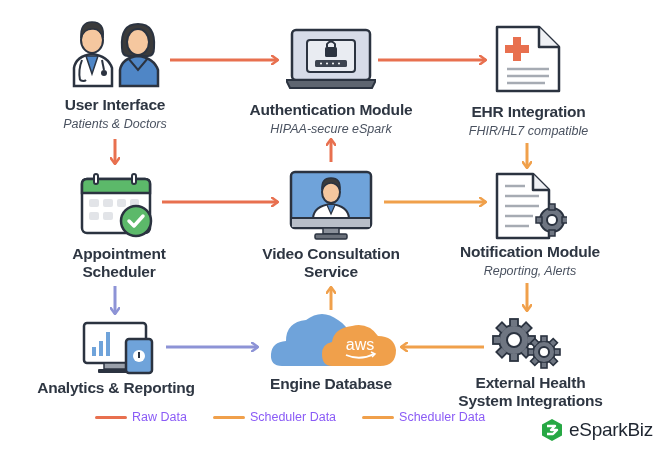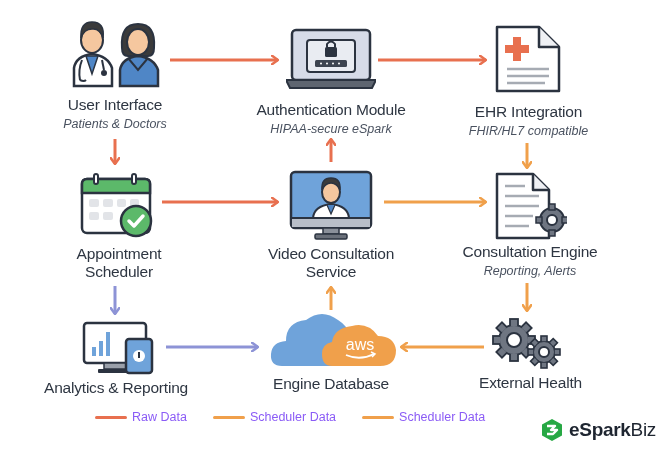--- a/index.html
+++ b/index.html
@@ -1,28 +1,28 @@
 <!DOCTYPE html>
 <html><head>
 <meta charset="utf-8">
 <style>
   html, body { margin:0; padding:0; }
   body { width:662px; height:451px; background:#ffffff; position:relative; overflow:hidden;
          font-family:"Liberation Sans", "DejaVu Sans", sans-serif; color:#2b3340; }
   .node { position:absolute; text-align:center; }
-  .title { font-weight:normal; font-size:15.5px; color:#2e3642; line-height:18px; letter-spacing:-0.2px; }
+  .title { font-weight:bold; font-size:15.5px; color:#2e3642; line-height:18px; letter-spacing:-0.2px; }
   .sub { font-size:12.5px; color:#4a5260; line-height:16px; margin-top:2px;font-style:italic; }
   .icon { position:absolute; }
   svg.arrows { position:absolute; left:0; top:0; }
   .legend { position:absolute; top:410px; left:95px; display:flex; align-items:center; font-size:12.5px; color:#8b5cf6; }
   .legend .item { display:flex; align-items:center; margin-right:26px; }
   .legend .swatch { width:32px; height:3px; border-radius:2px; margin-right:5px; }
   .brand { position:absolute; left:540px; top:418px; display:flex; align-items:center; }
   .brand .name { font-size:19px; color:#1e2530; margin-left:5px; letter-spacing:-0.3px; }
-  .brand .name b { font-weight:bold; }
+  .brand .name b { font-weight:normal; }
 </style>
 </head>
 <body>
 
 <svg class="arrows" width="662" height="451" viewBox="0 0 662 451">
   <defs>
     <marker id="ah-raw" markerWidth="8" markerHeight="10" refX="7" refY="5" orient="auto" markerUnits="userSpaceOnUse">
       <path d="M0,0 L7,5 L0,10" fill="none" stroke="#e8704f" stroke-width="2.5"></path>
     </marker>
     <marker id="ah-proc" markerWidth="8" markerHeight="10" refX="7" refY="5" orient="auto" markerUnits="userSpaceOnUse">
@@ -144,21 +144,21 @@
     <g fill="#6f7682" stroke="#2b3340" stroke-width="1.5">
       <rect x="-3" y="-16" width="6" height="6"></rect>
         <rect x="-3" y="10" width="6" height="6"></rect>
       <rect x="-16" y="-3" width="6" height="6"></rect>
         <rect x="10" y="-3" width="6" height="6"></rect>
     </g>
     <circle r="5" fill="#ffffff" stroke="#2b3340" stroke-width="2"></circle>
   </g>
 </svg>
 <div class="node" style="left:450px;top:243px;width:160px">
-  <div class="title">Consultation Engine</div>
+  <div class="title">Notification Module</div>
   <div class="sub">Reporting, Alerts</div>
 </div>
 
 <svg class="icon" style="left:82px;top:321px" width="72" height="54" viewBox="0 0 72 54">
   <rect x="2" y="2" width="62" height="40" rx="3" fill="#ffffff" stroke="#2b3340" stroke-width="2.5"></rect>
   <rect x="22" y="42" width="22" height="6" fill="#9aa0aa" stroke="#2b3340" stroke-width="1.5"></rect>
   <rect x="16" y="48" width="34" height="4" rx="1" fill="#2b3340"></rect>
   <rect x="10" y="26" width="4" height="9" fill="#6fa3da"></rect>
   <rect x="17" y="20" width="4" height="15" fill="#6fa3da"></rect>
   <rect x="24" y="11" width="4" height="24" fill="#6fa3da"></rect>
@@ -208,20 +208,21 @@
         <rect x="-3" y="10" width="6" height="6" transform="rotate(45)"></rect>
       <rect x="-16" y="-3" width="6" height="6" transform="rotate(45)"></rect>
         <rect x="10" y="-3" width="6" height="6" transform="rotate(45)"></rect>
       <circle r="10" stroke="none"></circle>
     </g>
     <circle r="5" fill="#ffffff" stroke="#2b3340" stroke-width="2"></circle>
   </g>
 </svg>
 <div class="node" style="left:448px;top:374px;width:165px">
   <div class="title">External Health</div>
+  <div class="title">System Integrations</div>
 </div>
 
 <div class="legend">
   <div class="item">
     <span class="swatch" style="background:#e8704f"></span>
     <span>Raw Data</span>
   </div>
   <div class="item">
     <span class="swatch" style="background:#f0a04b"></span>
     <span>Scheduler Data</span>

